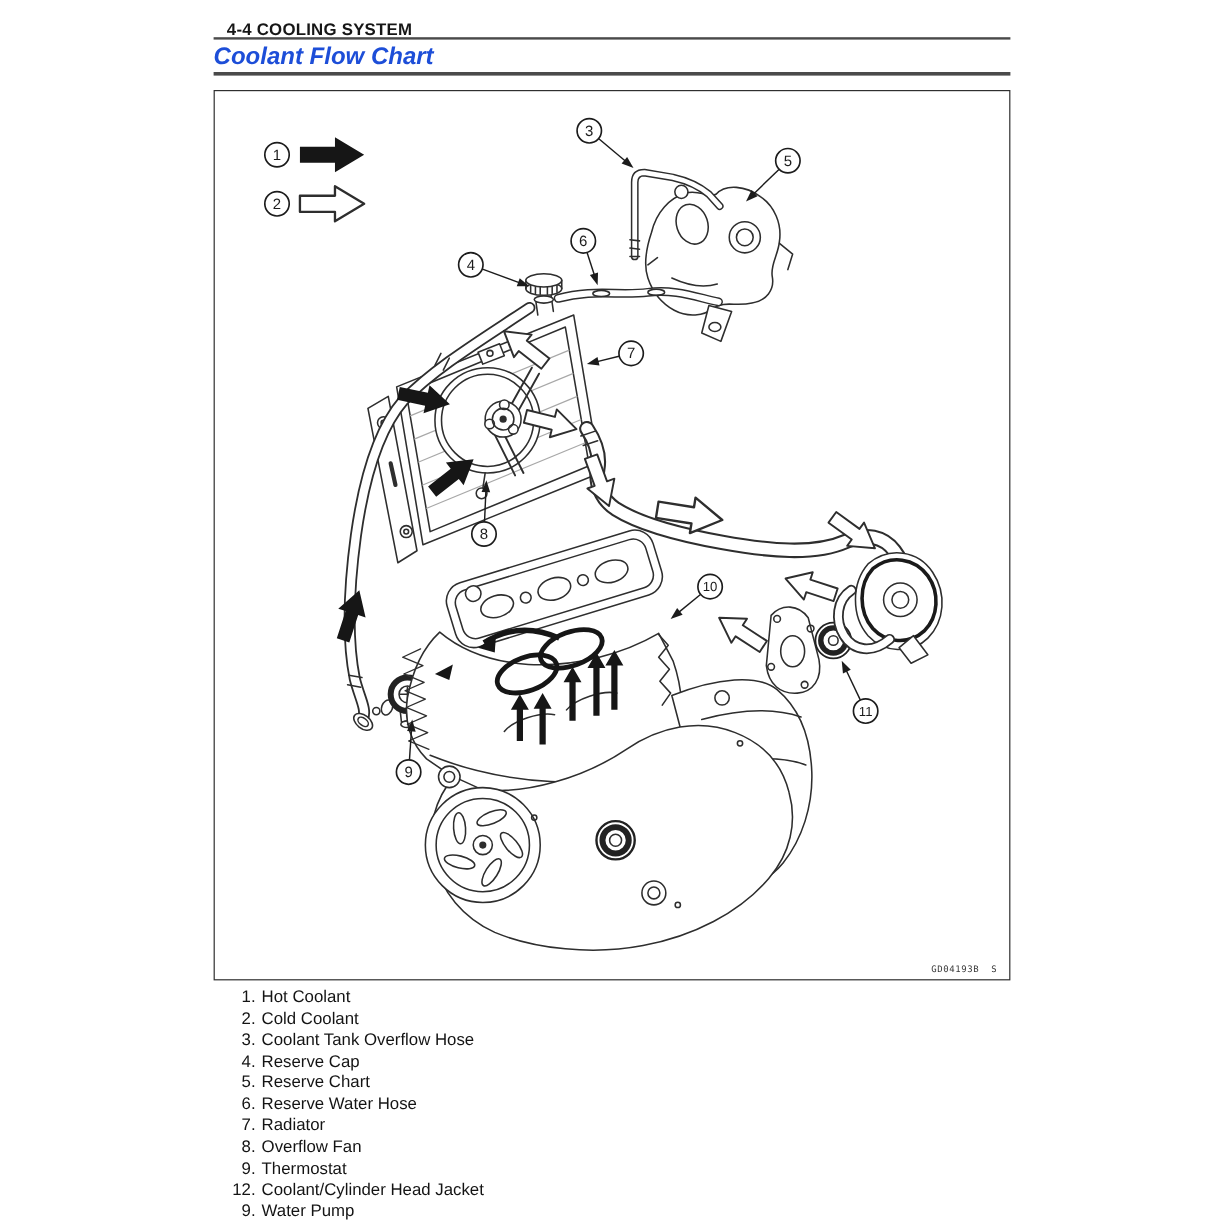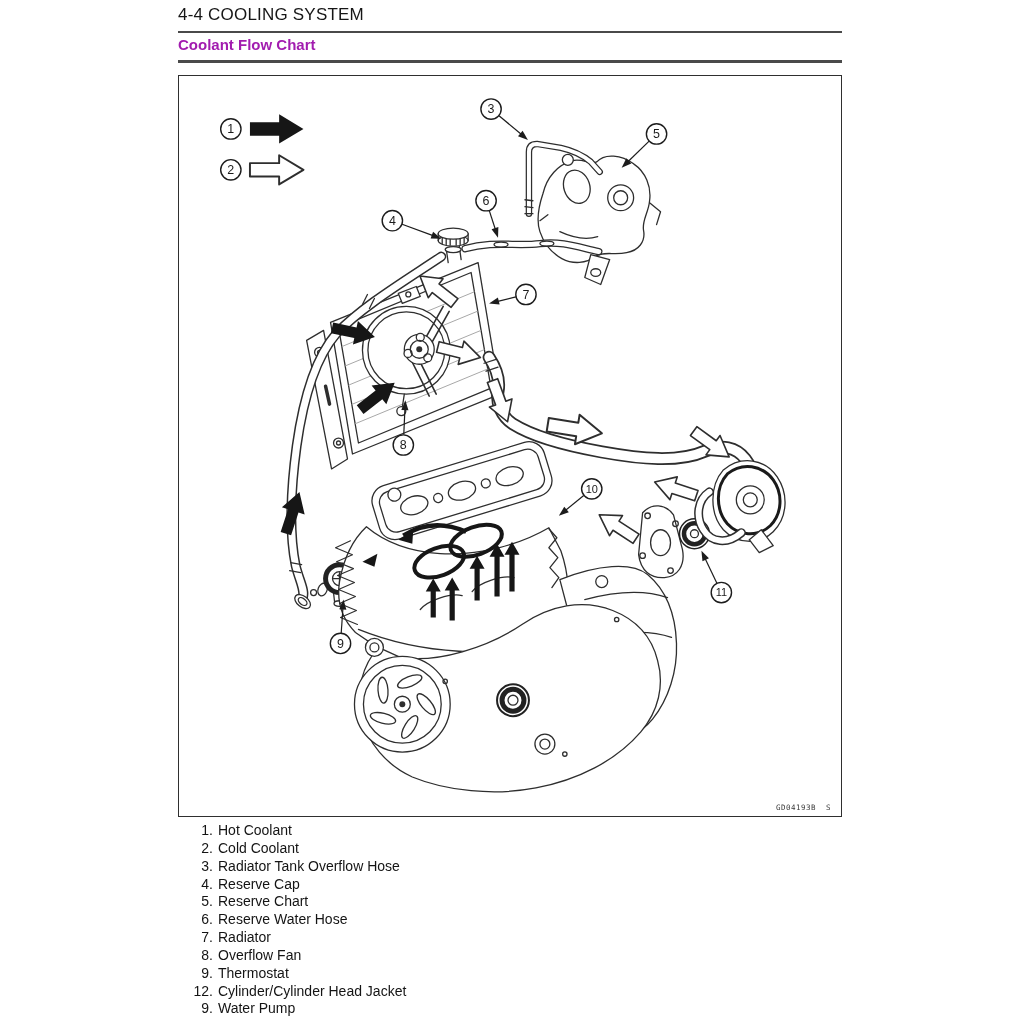--- a/index.html
+++ b/index.html
@@ -1,18 +1,18 @@
 <!DOCTYPE html>
 <html><head>
 <meta charset="utf-8">
 <style>
   html,body{margin:0;padding:0;background:#ffffff;}
   body{width:1024px;height:1024px;position:relative;font-family:"Liberation Sans",sans-serif;color:#111;overflow:hidden;}
-  .hdr-title{position:absolute;left:178px;top:5px;font-size:17px;font-weight:normal;letter-spacing:.2px;color:#161616;margin:0;}
-  .hdr-sub{position:absolute;left:178px;top:36px;font-size:15px;font-weight:bold;color:#a21caf;margin:0;}
+  .hdr-title{position:absolute;left:178px;top:5px;font-size:14px;font-weight:bold;letter-spacing:.2px;color:#161616;margin:11px;}
+  .hdr-sub{position:absolute;left:178px;top:36px;font-size:20px;font-weight:bold;color:#1d4ed8;margin:0;font-style:italic;}
   .rule{position:absolute;left:178px;width:664px;background:#4a4a4a;}
   .rule1{top:31px;height:2px;}
   .rule2{top:60px;height:2.5px;}
   .figure-box{position:absolute;left:178px;top:75px;width:664px;height:742px;border:1.5px solid #2f2f2f;box-sizing:border-box;background:#fff;}
   .figure-box svg{display:block;width:100%;height:100%;}
   
   .ln{fill:none;stroke:#2e2e2e;stroke-width:1.3;stroke-linejoin:round;stroke-linecap:round;}
   .fw{fill:#ffffff;stroke:#2e2e2e;stroke-width:1.3;stroke-linejoin:round;}
   .lt{fill:none;stroke:#a8a8a8;stroke-width:1;}
   .tube-o{fill:none;stroke:#2e2e2e;stroke-linecap:round;stroke-linejoin:round;}
@@ -304,21 +304,21 @@
     <li>
       <span class="num">1.</span>
       <span>Hot Coolant</span>
     </li>
     <li>
       <span class="num">2.</span>
       <span>Cold Coolant</span>
     </li>
     <li>
       <span class="num">3.</span>
-      <span>Radiator Tank Overflow Hose</span>
+      <span>Coolant Tank Overflow Hose</span>
     </li>
     <li>
       <span class="num">4.</span>
       <span>Reserve Cap</span>
     </li>
     <li>
       <span class="num">5.</span>
       <span>Reserve Chart</span>
     </li>
     <li>
@@ -332,19 +332,19 @@
     <li>
       <span class="num">8.</span>
       <span>Overflow Fan</span>
     </li>
     <li>
       <span class="num">9.</span>
       <span>Thermostat</span>
     </li>
     <li>
       <span class="num">12.</span>
-      <span>Cylinder/Cylinder Head Jacket</span>
+      <span>Coolant/Cylinder Head Jacket</span>
     </li>
     <li>
       <span class="num">9.</span>
       <span>Water Pump</span>
     </li>
   </ol>
 
 </body></html>

